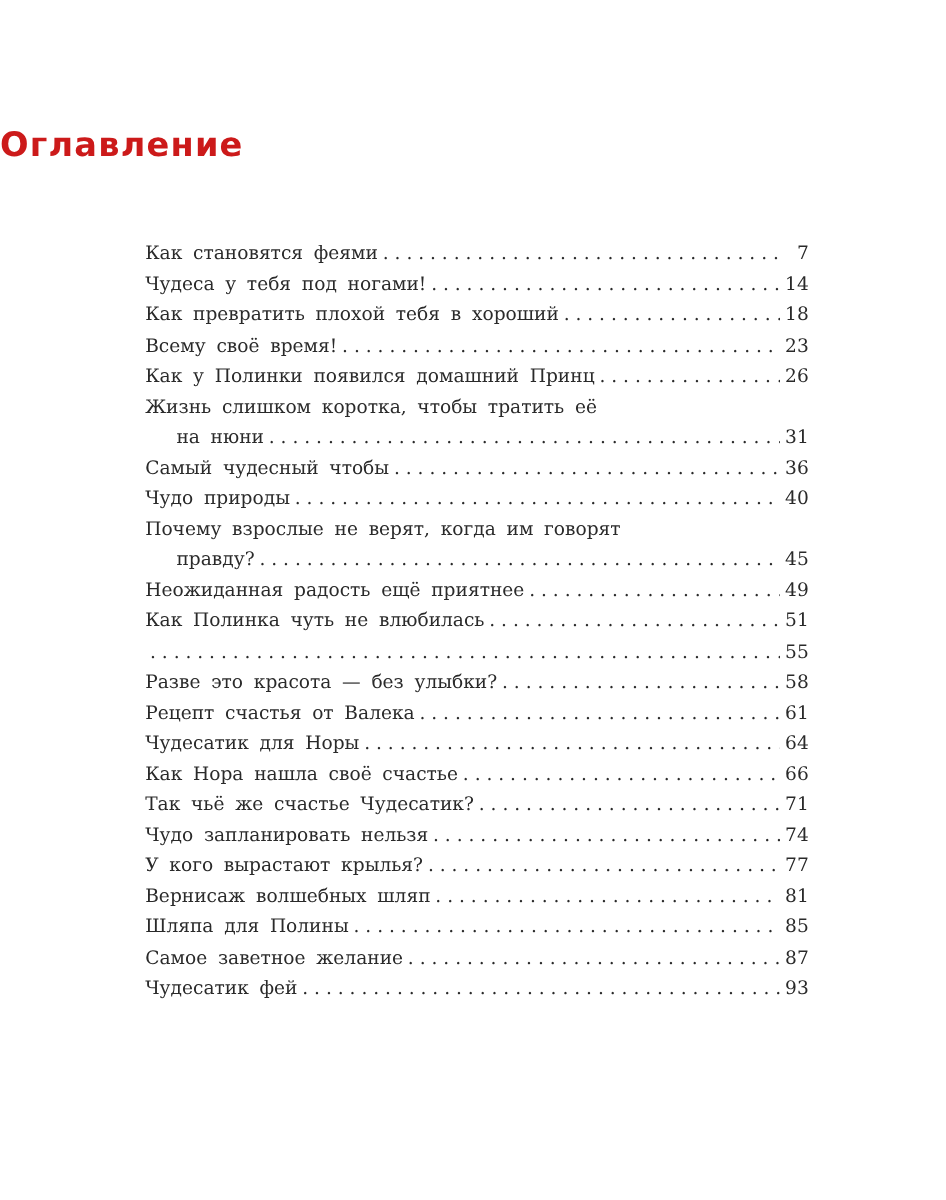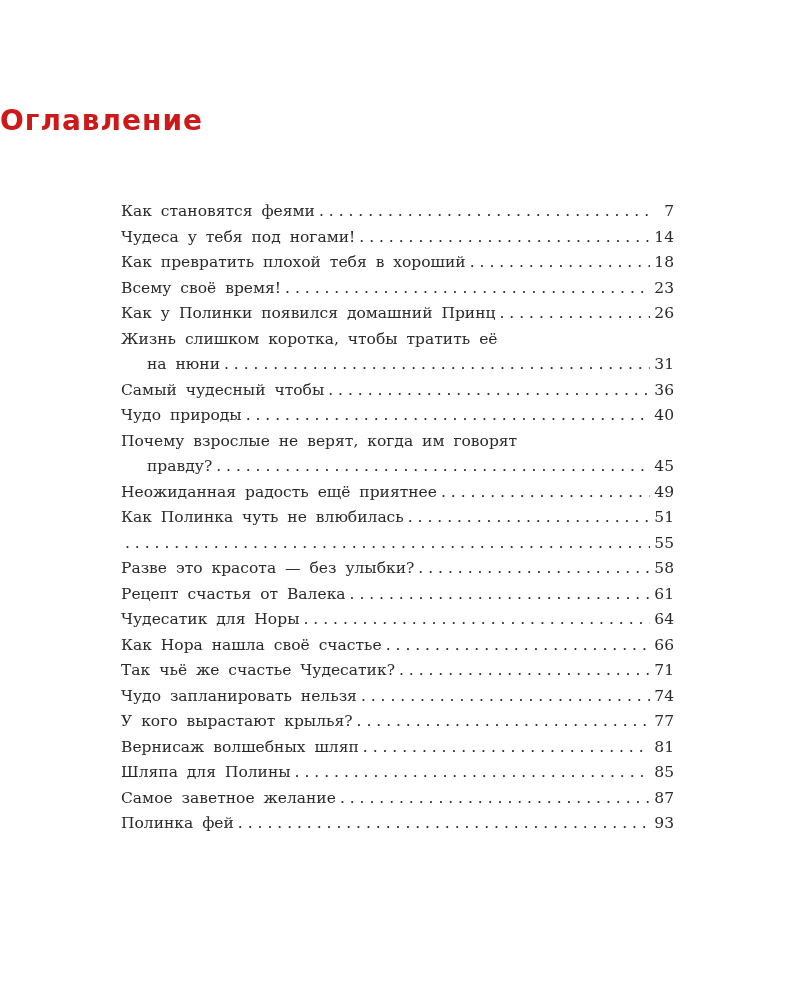--- a/index.html
+++ b/index.html
@@ -244,19 +244,19 @@
     </div>
     <div class="entry">
       <div class="row">
           <span class="text">Самое заветное желание</span>
           <span class="dots"></span>
           <span class="page-num">87</span>
         </div>
     </div>
     <div class="entry">
       <div class="row">
-          <span class="text">Полинка фей</span>
+          <span class="text">Чудесатик фей</span>
           <span class="dots"></span>
           <span class="page-num">93</span>
         </div>
     </div>
   </div>
 </div>
 
 </body></html>

